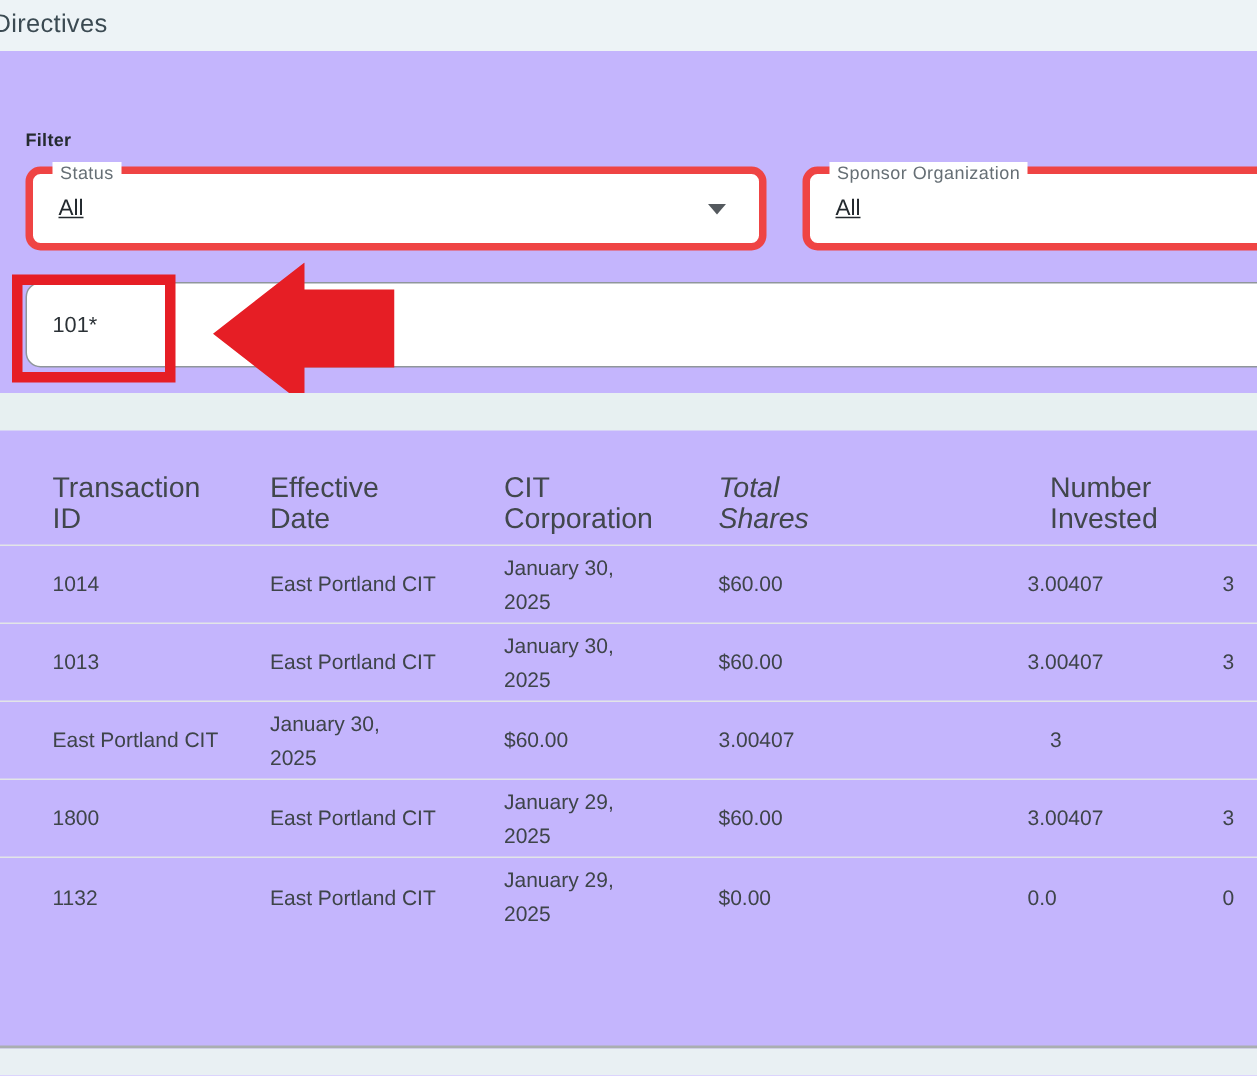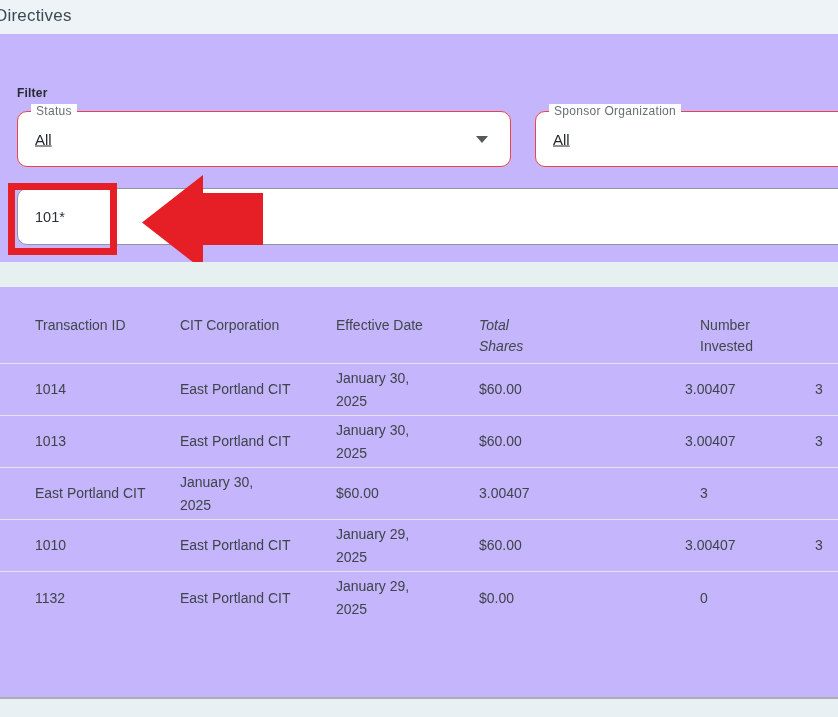--- a/index.html
+++ b/index.html
@@ -23,21 +23,21 @@
 
   
   .filter-heading {
     position: absolute; top: 66px; left: 17px;
     font-size: 12px; font-weight: 700; color: #252b30; letter-spacing: 0.2px; margin-top: 20px;
   }
 
   
   .field {
     position: absolute; height: 56px;
-    border: 1px solid #ef4444; border-radius: 10px;
+    border: 5px solid #ef4444; border-radius: 10px;
     background: #fff;
   }
   .field .float-label {
     position: absolute; top: -8px; left: 13px;
     background: #fff; padding: 0 5px;
     font-size: 12px; color: #666f75; letter-spacing: 0.3px;
     white-space: nowrap;
   }
   .field .field-value {
     position: absolute; left: 17px; top: 50%; transform: translateY(-50%);
@@ -91,21 +91,21 @@
     grid-template-columns: 145px 156px 143px 206px 115px 120px;
     padding-left: 35px;
     align-items: center;
   }
   .thead {
     align-items: start;
     padding-top: 15px; padding-bottom: 6px;
     border-bottom: 1px solid #e2e5e7;
   }
   .thead .hcell {
-    font-size: 14px; line-height: 21px; color: #41474c;
+    font-size: 19px; line-height: 21px; color: #41474c;
   }
   .hcell-inner { display: inline-block; }
   .h-transaction { max-width: 92px; }
   .h-cit         { max-width: 105px; }
   .h-effective   { max-width: 92px; }
   .h-total-inv   { max-width: 145px; }
   .h-shares      { max-width: 62px; font-style: italic; }
   .h-num         { max-width: 72px; }
   .col-last { padding-left: 15px; }
 
@@ -152,22 +152,22 @@
 
   <svg class="annotation-arrow" viewBox="0 0 121 95" xmlns="http://www.w3.org/2000/svg">
     <polygon points="0,47.5 61,0 61,18 121,18 121,70 61,70 61,95" fill="#e61e25"></polygon>
   </svg>
 
   <div class="section-band"></div>
 
   <div class="table-wrap">
     <div class="trow thead">
       <div class="hcell"><span class="hcell-inner h-transaction">Transaction ID</span></div>
+      <div class="hcell"><span class="hcell-inner h-effective">Effective Date</span></div>
       <div class="hcell"><span class="hcell-inner h-cit">CIT Corporation</span></div>
-      <div class="hcell"><span class="hcell-inner h-effective">Effective Date</span></div>
       <div class="hcell"><span class="hcell-inner h-shares">Total Shares</span></div>
       <div class="hcell col-last"><span class="hcell-inner h-num">Number Invested</span></div>
     </div>
     <div class="tbody">
     <div class="trow">
       <div class="tcell">1014</div>
       <div class="tcell">East Portland CIT</div>
       <div class="tcell cell-date">January 30, 2025</div>
       <div class="tcell">$60.00</div>
       <div class="tcell">3.00407</div>
@@ -185,33 +185,34 @@
 
     <div class="trow">
       <div class="tcell">East Portland CIT</div>
       <div class="tcell cell-date">January 30, 2025</div>
       <div class="tcell">$60.00</div>
       <div class="tcell">3.00407</div>
       <div class="tcell col-last">3</div>
     </div>
 
     <div class="trow">
-      <div class="tcell">1010</div>
+      <div class="tcell">1800</div>
       <div class="tcell">East Portland CIT</div>
       <div class="tcell cell-date">January 29, 2025</div>
       <div class="tcell">$60.00</div>
       <div class="tcell">3.00407</div>
       <div class="tcell col-last">3</div>
     </div>
 
     <div class="trow">
       <div class="tcell">1132</div>
       <div class="tcell">East Portland CIT</div>
       <div class="tcell cell-date">January 29, 2025</div>
       <div class="tcell">$0.00</div>
+      <div class="tcell">0.0</div>
       <div class="tcell col-last">0</div>
     </div>
   </div>
   </div>
 
   <div class="bottom-divider"></div>
   <div class="bottom-band"></div>
 
 </div>
 

